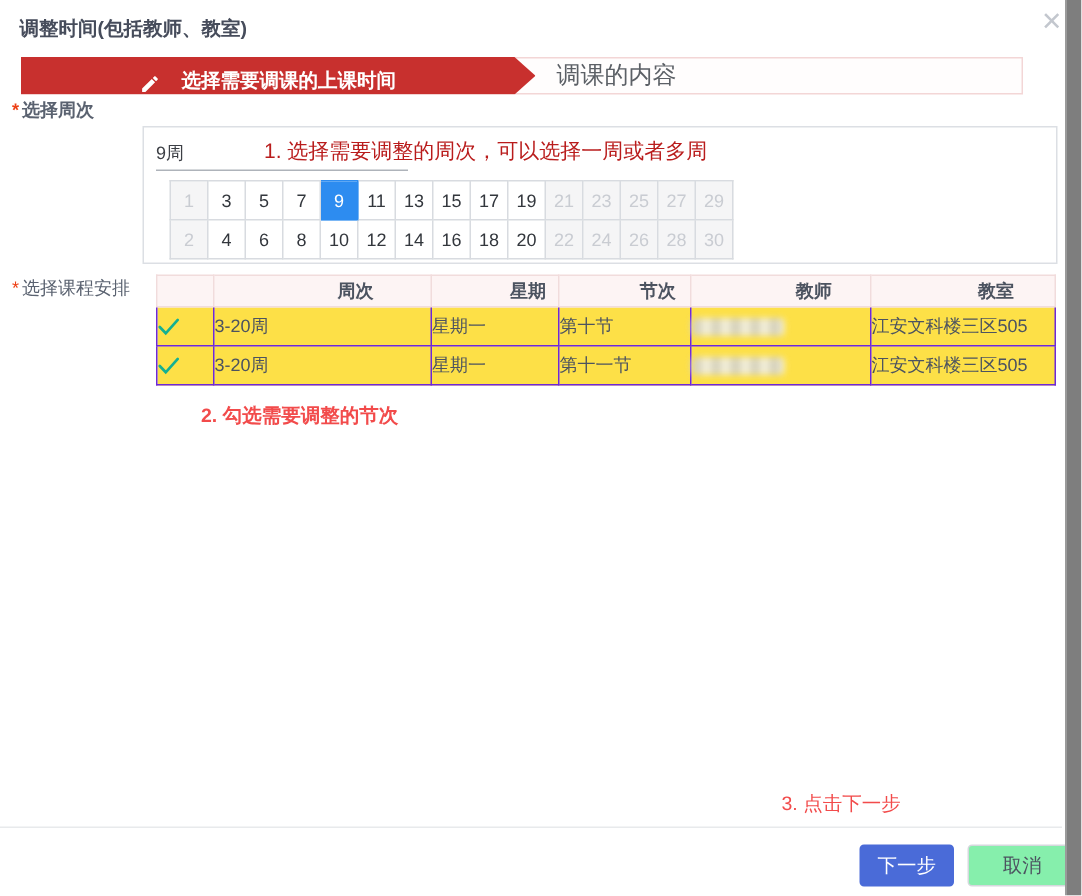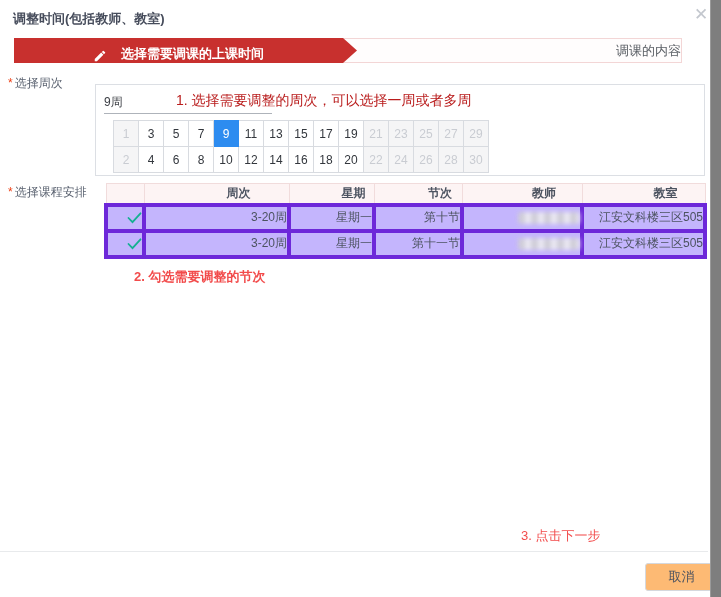--- a/index.html
+++ b/index.html
@@ -9,67 +9,67 @@
 
   .dlg-title { position:absolute; left:13px; top:10px; font-size:13px; font-weight:bold; color:#464c5b;text-align:right; }
   .close-x { position:absolute; left:694px; top:6px; font-size:17px; color:#c3c7ce; cursor:pointer; line-height:1; }
 
   
   .stepbar { position:absolute; left:14px; top:38px; width:668px; height:25px; border:1px solid #f3d6d6; background:#fffdfd; }
   .step1 { position:absolute; left:-1px; top:-1px; height:25px; width:343px; background:#c8302e; color:#fff;
            display:flex; align-items:flex-end; justify-content:center; font-size:13px; font-weight:bold;
            clip-path:polygon(0 0, calc(100% - 14px) 0, 100% 50%, calc(100% - 14px) 100%, 0 100%); padding-right:14px; }
   .step1 .pencil { width:14px; height:14px; margin-right:14px; display:inline-block; }
-  .step2 { position:absolute; left:356px; right:0; top:0; height:23px; line-height:23px; text-align:right;
-           font-size:13px; color:#5c6066; }
+  .step2 { position:absolute; left:356px; right:0; top:0; height:23px; line-height:23px; text-align:left;
+           font-size:16px; color:#5c6066; }
 
   
   .sec-label { position:absolute; left:8px; font-size:12px; color:#5a6270; }
   .sec-label .req { color:#ed3f14; margin-right:2px; }
-  .lbl-week { top:75px; }
+  .lbl-week { top:65px;font-weight:bold; }
   .lbl-course { top:184px; }
 
   
   .week-box { position:absolute; left:95px; top:84px; width:610px; height:92px; border:1px solid #dcdfe4; background:#fff;text-decoration:underline; }
   .week-input { position:absolute; left:8px; top:6px; width:168px; height:23px; font-size:12px; color:#3c3f45;
                 border:none; border-bottom:1px solid #aeb3ba; background:transparent; outline:none;
                 font-family:"Liberation Sans","DejaVu Sans",sans-serif; }
   .ann-1 { position:absolute; left:80px; top:7px; font-size:14px; color:#b91c1c; white-space:nowrap; }
   .week-grid { position:absolute; left:17px; top:35px; border-collapse:collapse; }
   .week-grid td { width:25px; height:26px; text-align:center; vertical-align:middle; font-size:12px; color:#33373d;
                   border:1px solid #d8dbe0; background:#fff; cursor:pointer; }
   .week-grid td.dis { background:#f5f5f6; color:#c9ccd2; cursor:default; }
   .week-grid td.sel { background:#2d8cf0; color:#fff; border-color:#2d8cf0; }
 
   
   .course-table { position:absolute; left:104px; top:183px; width:599px; border-collapse:collapse; table-layout:fixed; }
   .course-table th { height:21px; background:#fdf4f4; font-size:12px; font-weight:bold; color:#4c5360;
                      border:1px solid #f1dcdc; text-align:center;padding-left:44px; }
-  .course-table td { height:26px; font-size:12px; color:#4c5360; border:4px solid #6d28d9; text-align:right;
-                     background:#c4b5fd; vertical-align:middle; }
+  .course-table td { height:26px; font-size:12px; color:#4c5360; border:1px solid #6d28d9; text-align:left;
+                     background:#fde047; vertical-align:middle; }
   .col-check { width:38px; }
   .col-week { width:145px; }
   .col-day { width:85px; }
   .col-period { width:88px; }
   .col-teacher { width:120px; }
   .col-room { width:123px; }
   .check-svg { display:inline-block; vertical-align:middle; }
   .redact { display:inline-block; width:62px; height:12px; border-radius:3px; vertical-align:middle;
             background:repeating-linear-gradient(90deg,#d2d2d2 0 7px,#f1f1f1 7px 13px); filter:blur(2px); opacity:.85; }
 
   
   .ann-2 { position:absolute; left:134px; top:268px; font-size:13px; color:#f24b4b;font-weight:bold; }
   .ann-3 { position:absolute; left:521px; top:527px; font-size:13px; color:#f24b4b; }
 
   
   .footer-divider { position:absolute; left:0; top:551px; width:708px; height:1px; background:#e8eaec; }
   .btn { position:absolute; top:563px; height:28px; font-size:13px; border-radius:3px; cursor:pointer;
          font-family:"Liberation Sans","DejaVu Sans",sans-serif; }
   .btn-next { left:573px; width:63px; background:#4a6bd8; color:#fff; border:1px solid #4a6bd8; }
-  .btn-cancel { left:645px; width:73px; background:#fdba74; color:#4c5360; border:1px solid #d5d8dd; }
+  .btn-cancel { left:645px; width:73px; background:#86efac; color:#4c5360; border:1px solid #d5d8dd; }
 
   
   .edge-strip { position:absolute; left:710px; top:0; width:11px; height:597px;
                 background:linear-gradient(90deg,#9a9a9a 0 1px,#7e7e7e 1px 100%); }
 </style>
 </head>
 <body>
 
 <div class="dialog">
 
@@ -181,16 +181,17 @@
           <td><span class="redact"></span></td>
           <td>江安文科楼三区505</td>
         </tr>
       </tbody>
   </table>
 
   <div class="ann-2">2. 勾选需要调整的节次</div>
   <div class="ann-3">3. 点击下一步</div>
 
   <div class="footer-divider"></div>
+  <button class="btn btn-next">下一步</button>
   <button class="btn btn-cancel">取消</button>
 
   <div class="edge-strip"></div>
 </div>
 
 </body></html>

